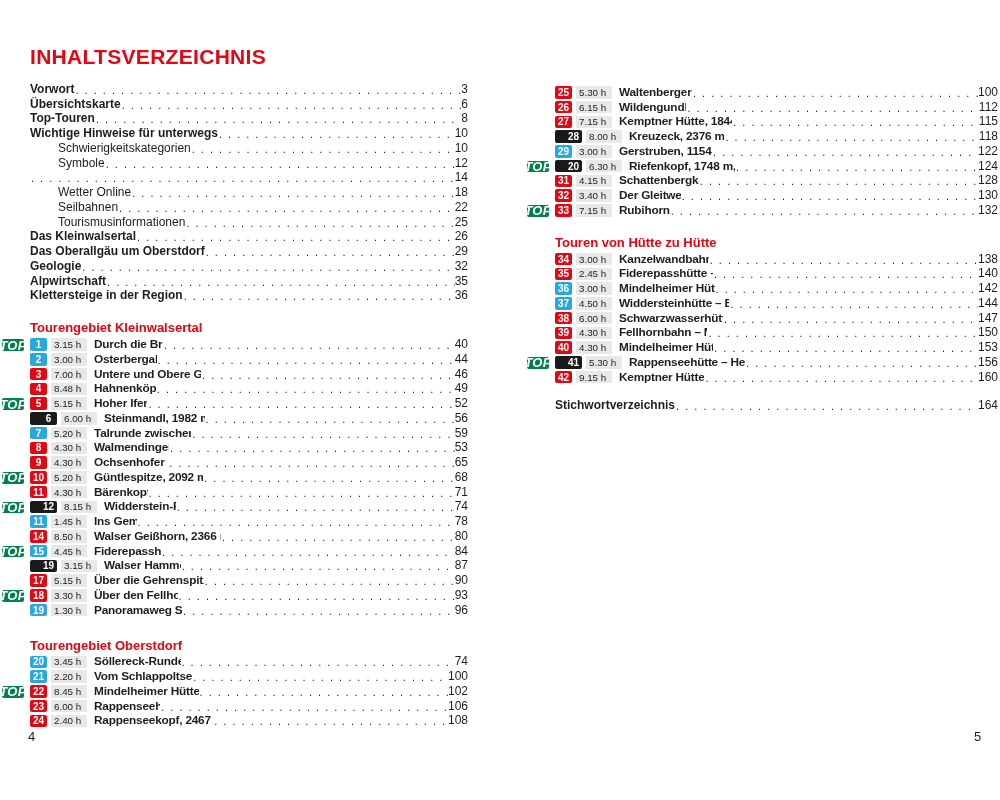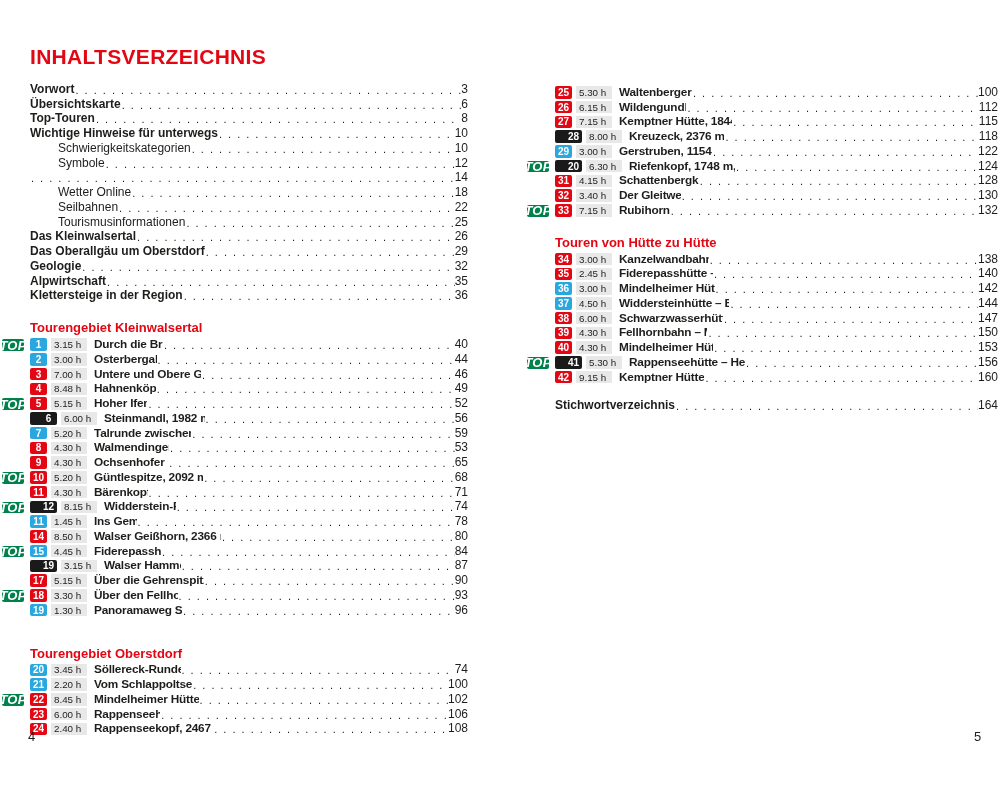--- a/index.html
+++ b/index.html
@@ -28,21 +28,21 @@
     font-size:11px;letter-spacing:1.5px;color:var(--text,#1d1d1b);
     padding:0 1px;transform:translateY(1px);
   }
   .leader::after{content:". . . . . . . . . . . . . . . . . . . . . . . . . . . . . . . . . . . . . . . . . . . . . . . . . . . . . . . . . . . . . . . .";}
   .pagenum{flex:0 0 auto;font-size:12px;text-align:right;}
 
   .section-heading{
     font-size:13px;font-weight:bold;color:var(--accent-red,#e30613);
     line-height:15px;margin:17px 0 2px 0;
   }
-  .section-heading.gap-large{margin-top:28px;}
+  .section-heading.gap-large{margin-top:20px;}
 
   .tour-row{position:relative;}
   .top-badge{
     position:absolute;left:-28px;top:2px;width:22px;height:11.5px;
     background:var(--badge-green,#00804a);color:#fff;font-size:13px;font-weight:bold;
     display:flex;align-items:center;justify-content:center;border-radius:2px;
     letter-spacing:.2px;
     font-style:italic;
   }
   .num-badge{

